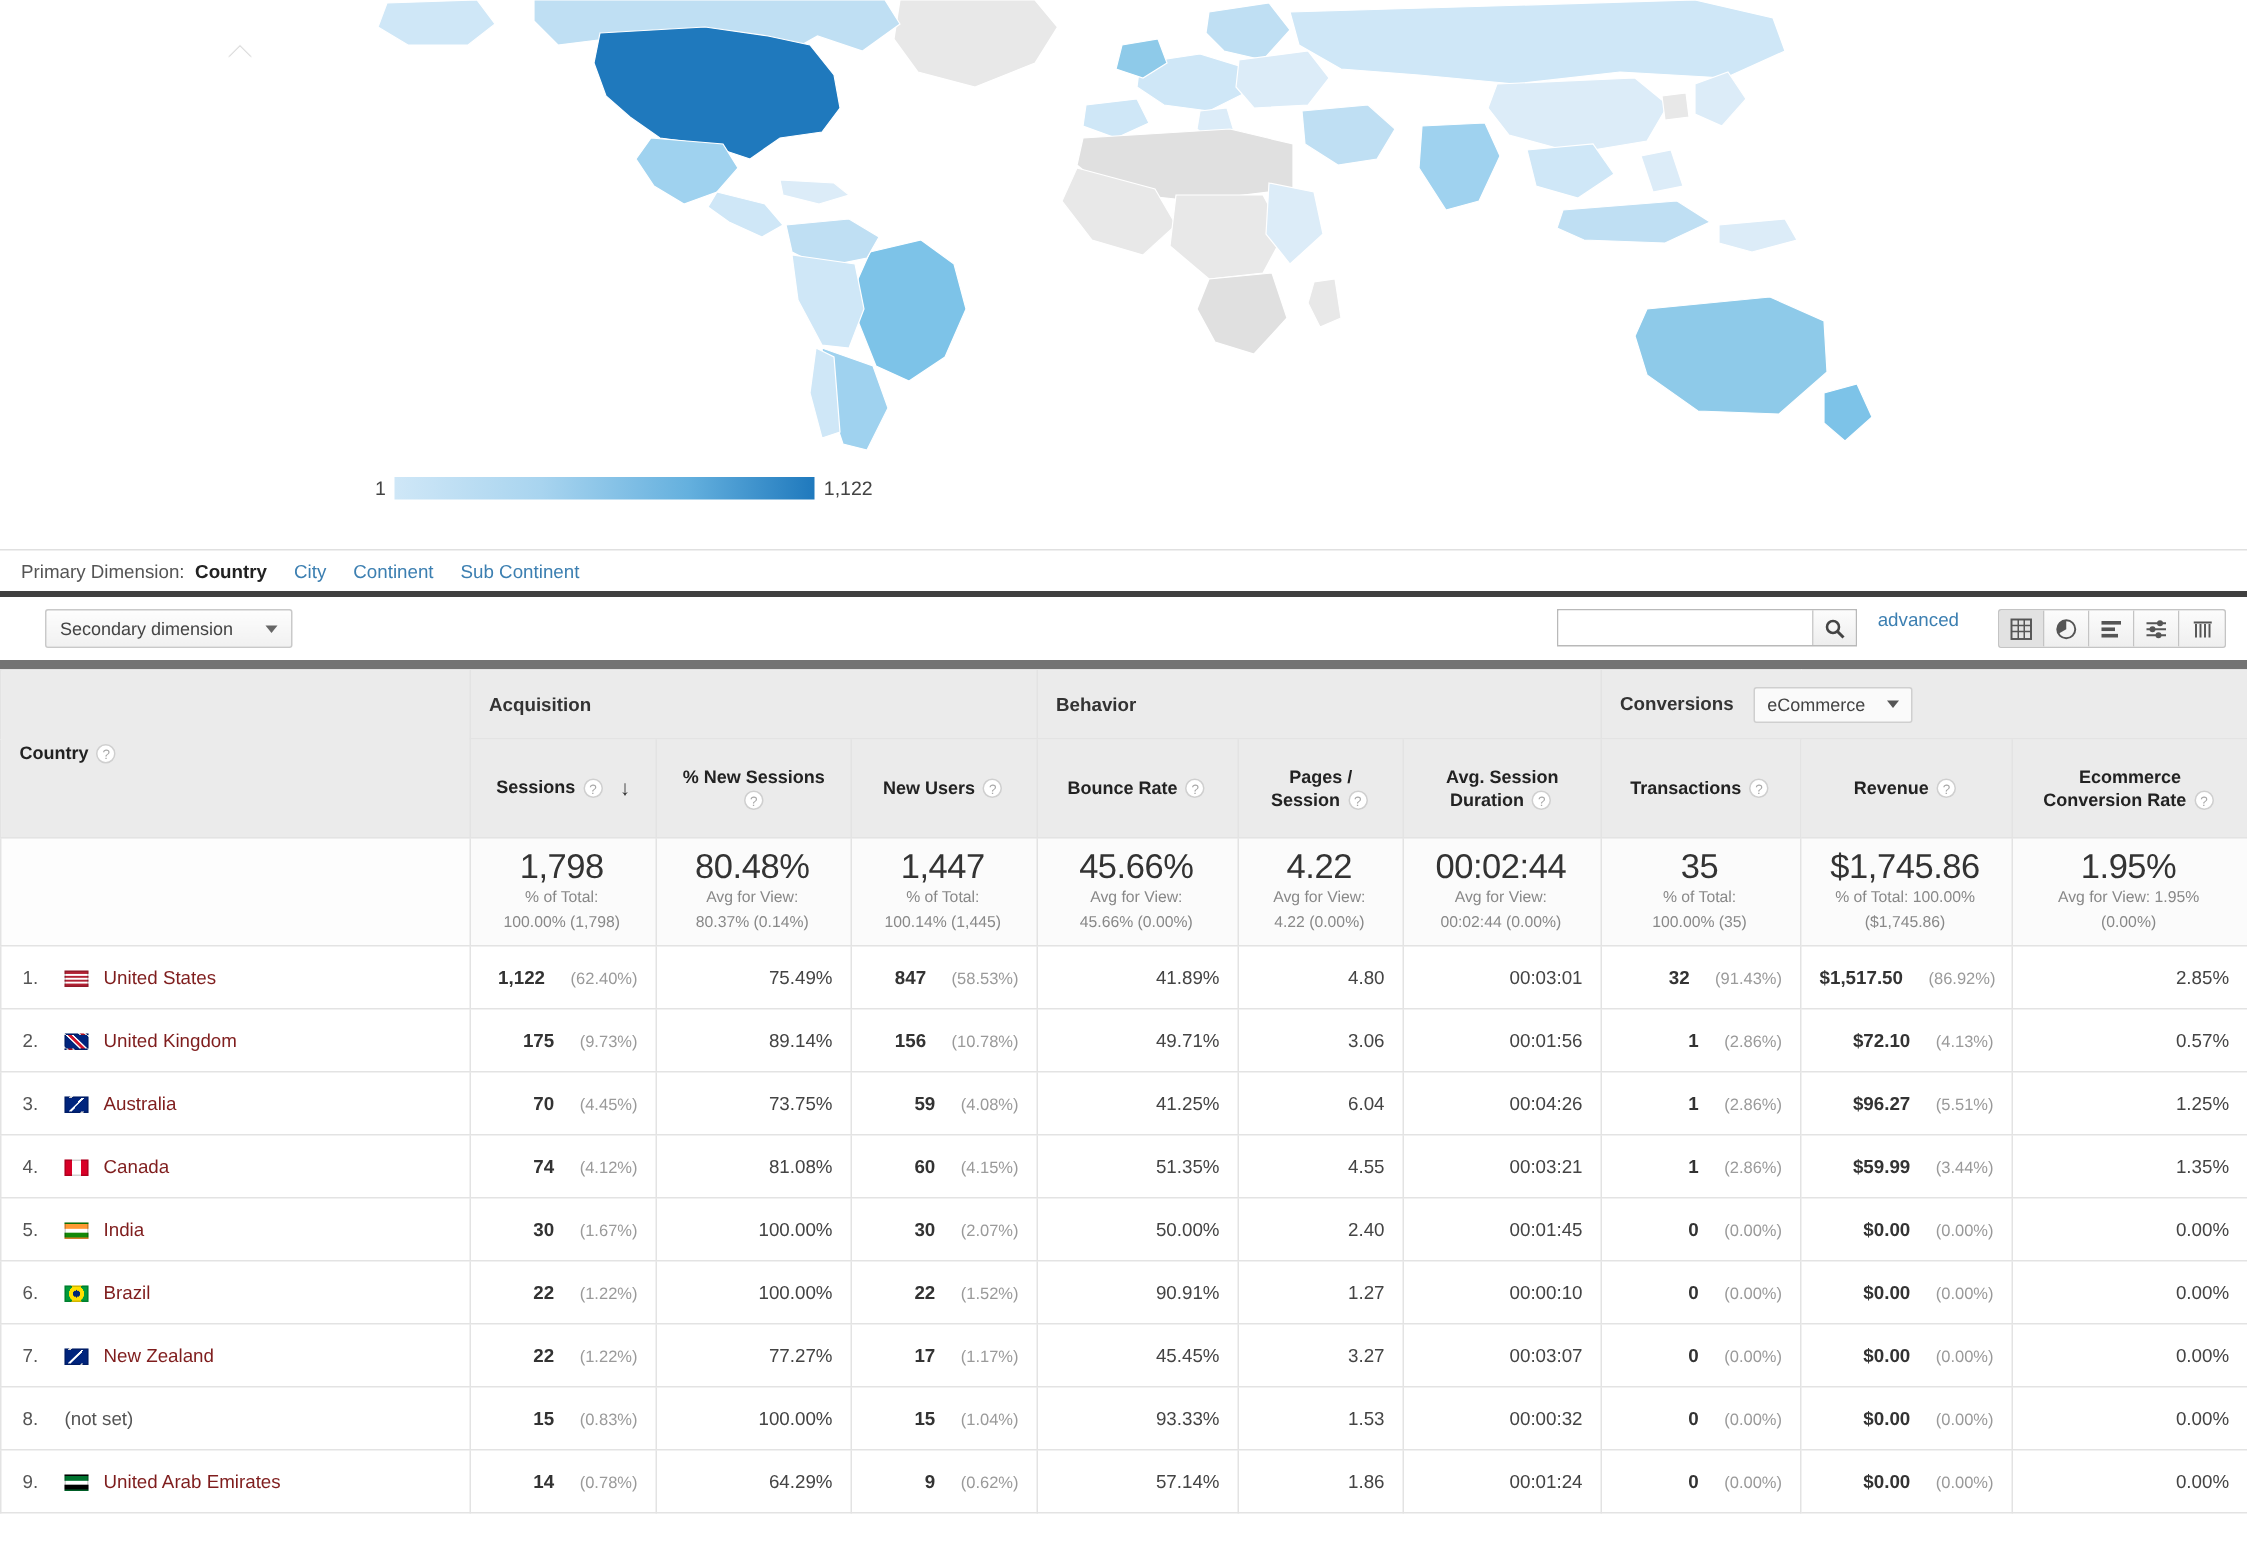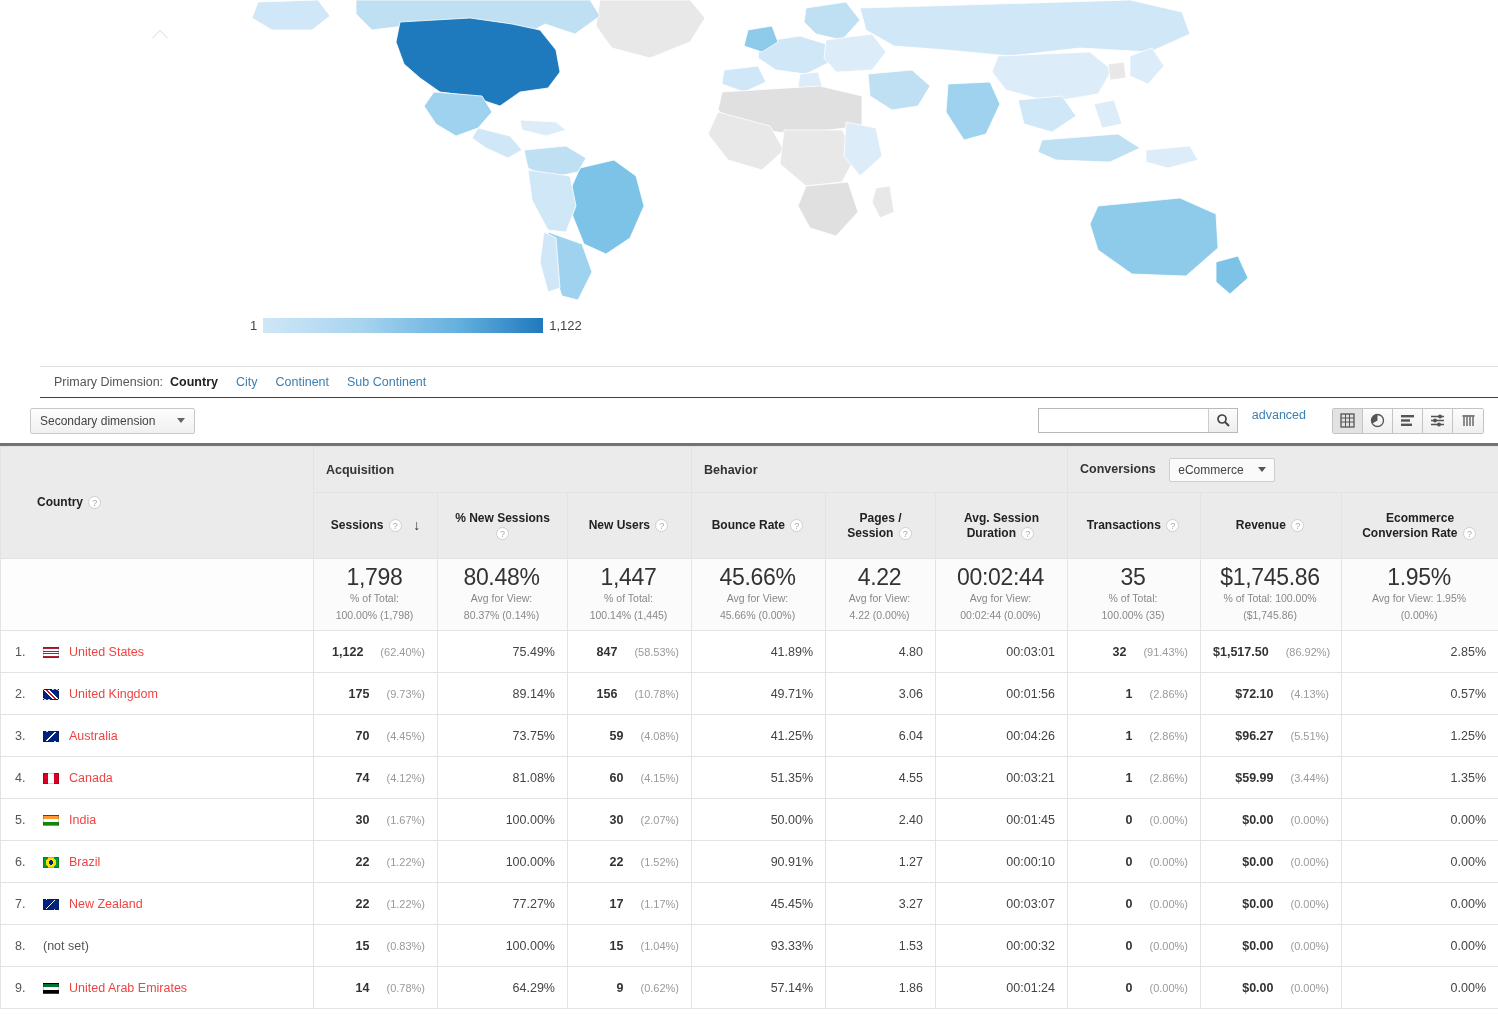--- a/index.html
+++ b/index.html
@@ -33,26 +33,25 @@
     width: 280px; height: 15px;
     background: linear-gradient(to right, #cfe7f7 0%, #a8d4ef 35%, #64b0de 70%, #1f79bd 100%);
   }
   .legend-max { margin-left: 6px; }
 
   
   .primary-dim {
     position: relative;
     height: 32px;
     border-top: 1px solid #e0e0e0;
-    border-bottom: 1px solid #404040;
+    border-bottom: 4px solid #404040;
     display: flex; align-items: center;
     padding-left: 14px;
     font-size: 12.5px;
     background: #fff;
-    margin-left: 40px;
   }
   .primary-dim .pd-label { color: #555; margin-right: 7px; }
   .primary-dim .pd-item {
     color: #3c7fb1; margin-right: 18px; cursor: pointer;
   }
   .primary-dim .pd-item.active {
     color: #222; font-weight: bold; cursor: default;
   }
   .pd-caret {
     position: absolute;
@@ -64,21 +63,21 @@
     filter: drop-shadow(0 -1px 0 #d8d8d8);
   }
 
   
   .toolbar {
     position: relative;
     height: 48px;
     display: flex; align-items: center;
     padding: 0 14px;
     background: #fff;
-    border-bottom: 3px solid #737373;
+    border-bottom: 6px solid #737373;
   }
   .secondary-dim {
     height: 26px;
     border: 1px solid #c9c9c9;
     border-radius: 2px;
     background: linear-gradient(to bottom,#fdfdfd,#f1f1f1);
     display: flex; align-items: center;
     padding: 0 9px;
     font-size: 12px; color: #444;
     cursor: pointer;
@@ -233,21 +232,21 @@
   }
   .rank { display: inline-block; width: 22px; color: #555; font-size: 12.5px; }
   .flag {
     display: inline-block;
     width: 16px; height: 11px;
     vertical-align: middle;
     margin: 0 10px 0 6px;
     border: 1px solid rgba(0,0,0,.18);
     background-size: cover;
   }
-  .cname { color: #ef4444; cursor: pointer; font-size: 12.5px; }
+  .cname { color: #7f1d1d; cursor: pointer; font-size: 12.5px; }
   .cname.plain { color: #555; cursor: default; margin-left: 6px; }
   .mval { font-weight: bold; color: #333; }
   .mpct { color: #9a9a9a; font-size: 11px; margin-left: 17px; }
   .mplain { color: #444; }
 </style>
 </head>
 <body>
 
 <div class="map-wrap">
   <svg class="map-svg" width="1498" height="366" viewBox="0 0 1498 366">
@@ -395,21 +394,21 @@
       <col style="width:110px">
       <col style="width:132px">
     <col style="width:133px">
       <col style="width:141px">
       <col style="width:157px">
   </colgroup>
 
   <thead>
     <tr>
       <th class="grp-head blank" rowspan="2">
-        <div class="col-head country-head" style="background:transparent;height:auto;padding:0;margin-left:24px;">
+        <div class="col-head country-head" style="background:transparent;height:auto;padding:0;">
           <span>Country</span>
           <span class="help">?</span>
         </div>
       </th>
       <th class="grp-head" colspan="3">
         <span>Acquisition</span>
       </th>
       <th class="grp-head" colspan="3">
         <span>Behavior</span>
       </th>

